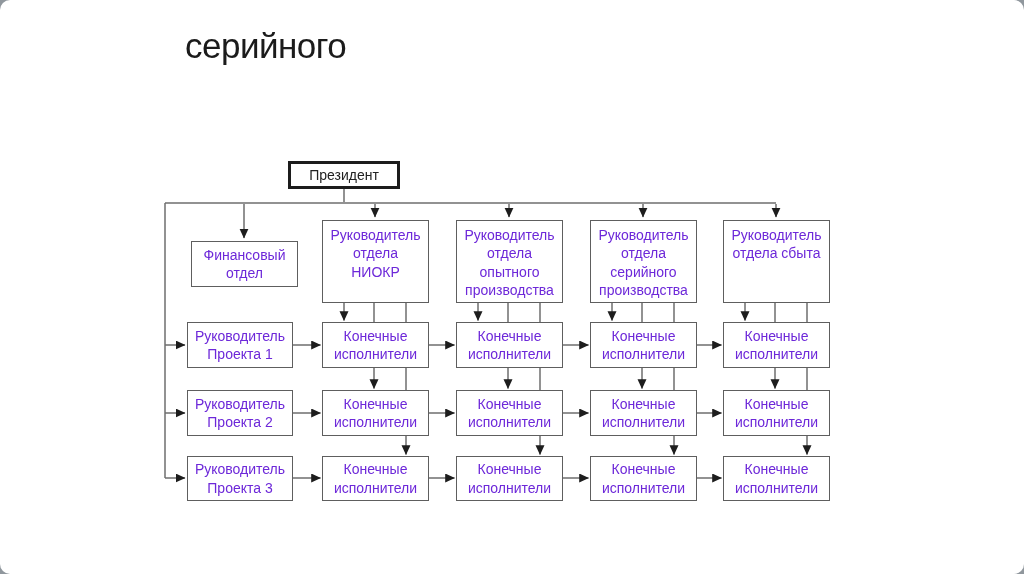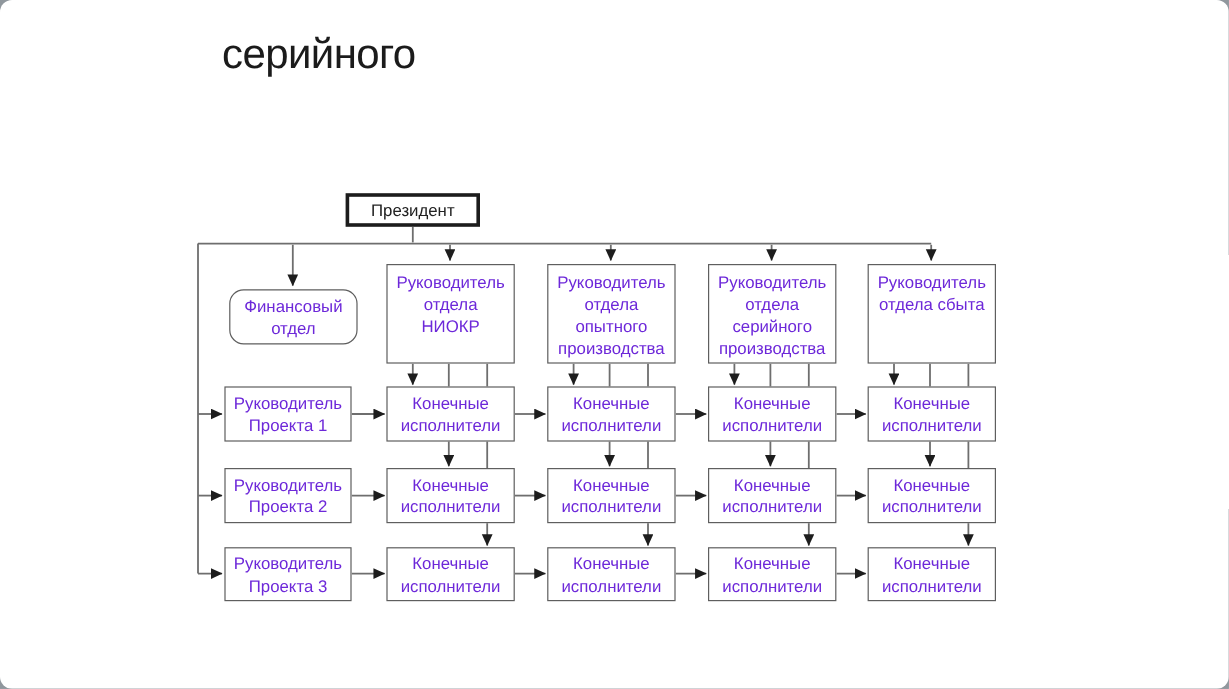--- a/index.html
+++ b/index.html
@@ -94,21 +94,21 @@
 
           <path d="M745,303 V320.5" marker-end="url(#arr)"></path>
           <path d="M775,303 V388.5" marker-end="url(#arr)"></path>
           <path d="M807,303 V454.5" marker-end="url(#arr)"></path>
         </g>
       </g>
     </svg>
 
     <div class="box president" style="left:288px;top:161px;width:112px;height:28px;">Президент</div>
 
-    <div class="box" style="left:191px;top:241px;width:107px;height:46px;border-radius:12px;">Финансовый
+    <div class="box" style="left:191px;top:241px;width:107px;height:46px;">Финансовый
 отдел</div>
 
     <div class="box dept" style="left:322px;top:220px;width:107px;height:83px;">Руководитель
 отдела
 НИОКР</div>
     <div class="box dept" style="left:456px;top:220px;width:107px;height:83px;">Руководитель
 отдела
 опытного
 производства</div>
     <div class="box dept" style="left:590px;top:220px;width:107px;height:83px;">Руководитель

